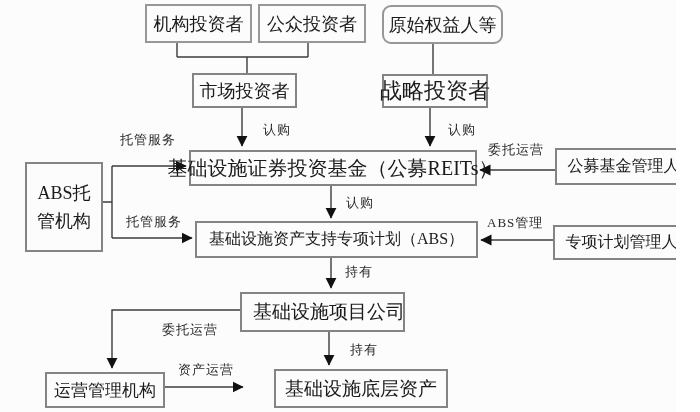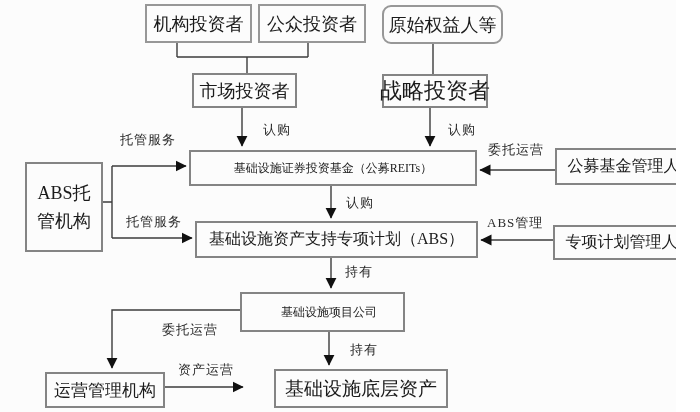--- a/index.html
+++ b/index.html
@@ -35,26 +35,26 @@
     white-space:nowrap;
     z-index:3;
     letter-spacing:1px;
   }
   
   #n-inst   {left:145px;top:4px;  width:107px;height:39px;font-size:18px;}
   #n-public {left:258px;top:4px;  width:108px;height:39px;font-size:18px;}
   #n-orig   {left:382px;top:5px;  width:121px;height:39px;font-size:18px;border-radius:9px;}
   #n-market {left:192px;top:73px; width:105px;height:35px;font-size:18px;}
   #n-strat  {left:382px;top:74px; width:106px;height:34px;font-size:22px;}
-  #n-reits  {left:189px;top:150px;width:288px;height:36px;font-size:12px;}
+  #n-reits  {left:189px;top:150px;width:288px;height:36px;font-size:20px;}
   #n-cust   {left:25px; top:162px;width:78px; height:90px;font-size:18px;line-height:28px;}
   #n-fundmgr{left:555px;top:148px;width:137px;height:37px;font-size:16px;}
   #n-abs    {left:195px;top:221px;width:283px;height:37px;font-size:16px;}
   #n-planmgr{left:553px;top:225px;width:137px;height:35px;font-size:16px;}
-  #n-proj   {left:240px;top:292px;width:165px;height:40px;font-size:12px;padding-left:13px;}
+  #n-proj   {left:240px;top:292px;width:165px;height:40px;font-size:19px;padding-left:13px;}
   #n-ops    {left:45px; top:372px;width:120px;height:36px;font-size:17px;}
   #n-assets {left:246px;top:369px;width:174px;height:39px;font-size:19px;margin-left:28px;}
   
   #l-cust-top   {left:120px;top:131px;}
   #l-cust-bot   {left:126px;top:213px;}
   #l-sub-market {left:263px;top:121px;}
   #l-sub-strat  {left:448px;top:121px;}
   #l-fund-mgmt  {left:488px;top:141px;}
   #l-sub-abs    {left:346px;top:194px;}
   #l-abs-mgmt   {left:487px;top:214px;}

